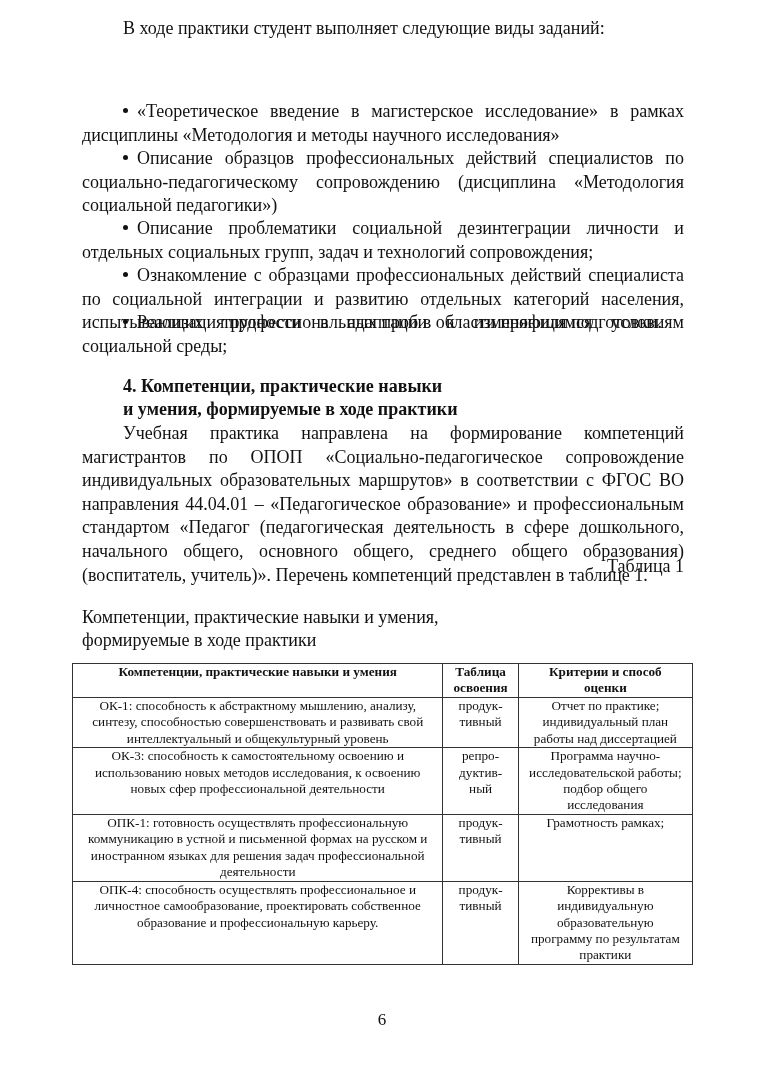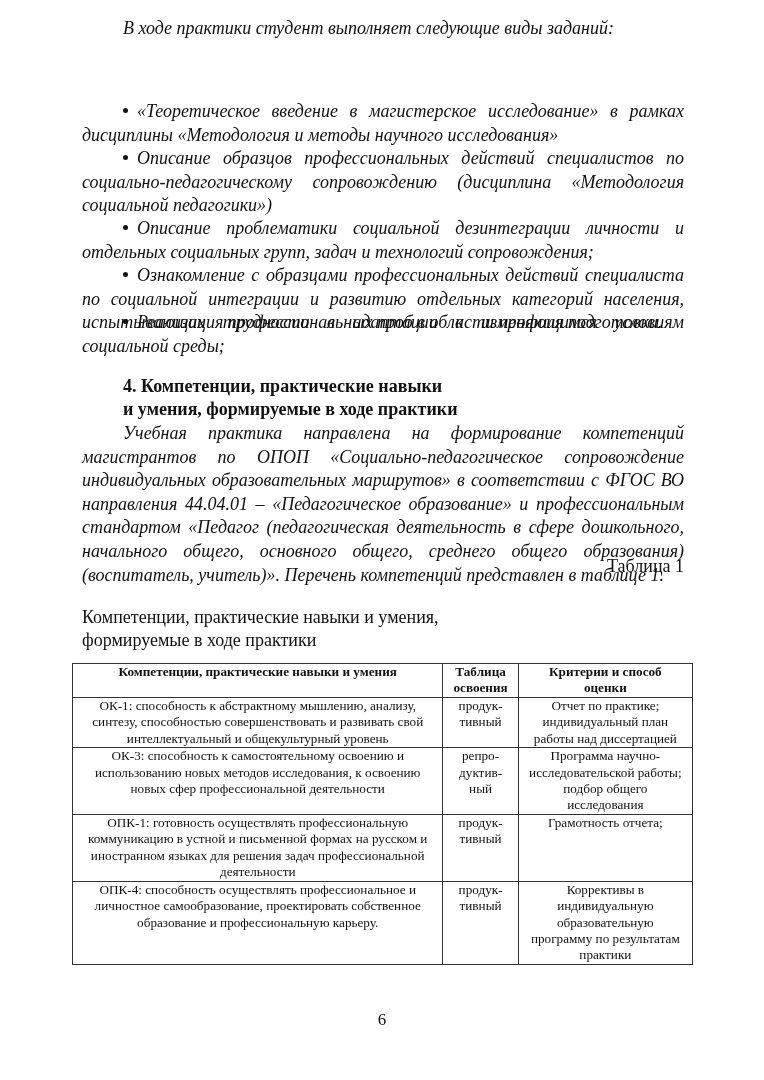--- a/index.html
+++ b/index.html
@@ -1,20 +1,20 @@
 <!DOCTYPE html>
 <html><head>
 <meta charset="utf-8">
 <style>
   html, body { margin:0; padding:0; background:#ffffff; }
   body { width:764px; height:1080px; position:relative; overflow:hidden;
          font-family:"Liberation Serif", serif; color:#111; }
   .p { position:absolute; left:82px; width:602px; font-size:18px; line-height:23.6px;
        text-align:justify; }
-  .indent { text-indent:41px;font-style:italic; }
+  .indent { text-indent:41px; }
   .bdot { display:inline-block; width:5px; height:5px; border-radius:50%; background:#111;
           vertical-align:middle; margin-right:9px; position:relative; top:-2px; }
   .last-left { text-align-last:left; }
   .heading { position:absolute; left:123px; font-size:18px; font-weight:bold; line-height:23px; }
   .tab-label { position:absolute; right:80px; font-size:18px; }
   .caption { position:absolute; left:82px; width:602px; text-align:left; font-size:18px; line-height:23px; }
   table.comp { position:absolute; left:72px; top:663px; width:621px; border-collapse:collapse;
                font-size:13.2px; line-height:16.4px; }
   table.comp td, table.comp th { border:1px solid #333; text-align:center; vertical-align:top; padding:0 10px; }
   table.comp th { font-weight:bold; height:33px; }
@@ -61,21 +61,21 @@
       <td>Отчет по практике;  индивидуальный план работы над диссертацией</td>
     </tr>
     <tr style="height:66px;">
       <td>ОК-3: способность к самостоятельному освоению и использованию новых методов исследования, к освоению новых сфер профессиональной деятельности</td>
       <td>репро-дуктив-ный</td>
       <td>Программа научно-исследовательской работы; подбор общего исследования</td>
     </tr>
     <tr style="height:67px;margin-left:36px;">
       <td>ОПК-1: готовность осуществлять профессиональную коммуникацию в устной и письменной формах на русском и иностранном языках для решения задач профессиональной деятельности</td>
       <td>продук-тивный</td>
-      <td>Грамотность отчета;</td>
+      <td>Грамотность рамках;</td>
     </tr>
     <tr style="height:80px;">
       <td>ОПК-4: способность осуществлять профессиональное и личностное самообразование, проектировать собственное образование и профессиональную карьеру.</td>
       <td>продук-тивный</td>
       <td>Коррективы в индивидуальную образовательную программу по результатам практики</td>
     </tr>
   </tbody>
     </table>
 
   <div class="pagenum">6</div>

